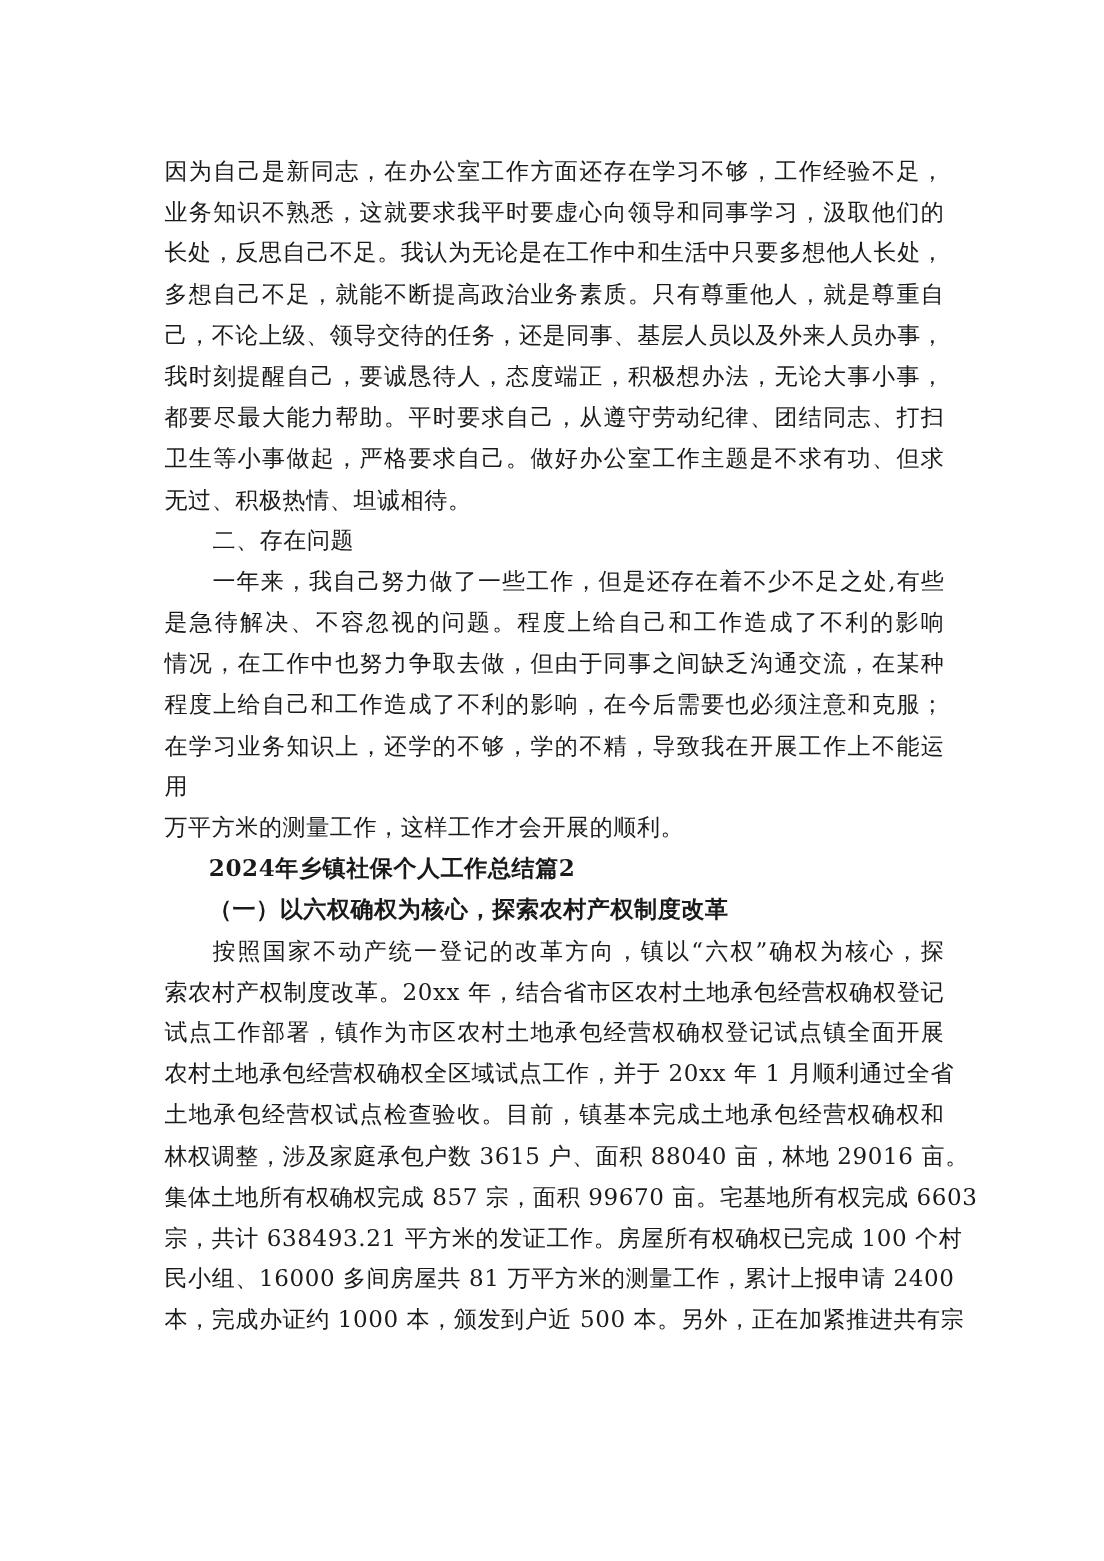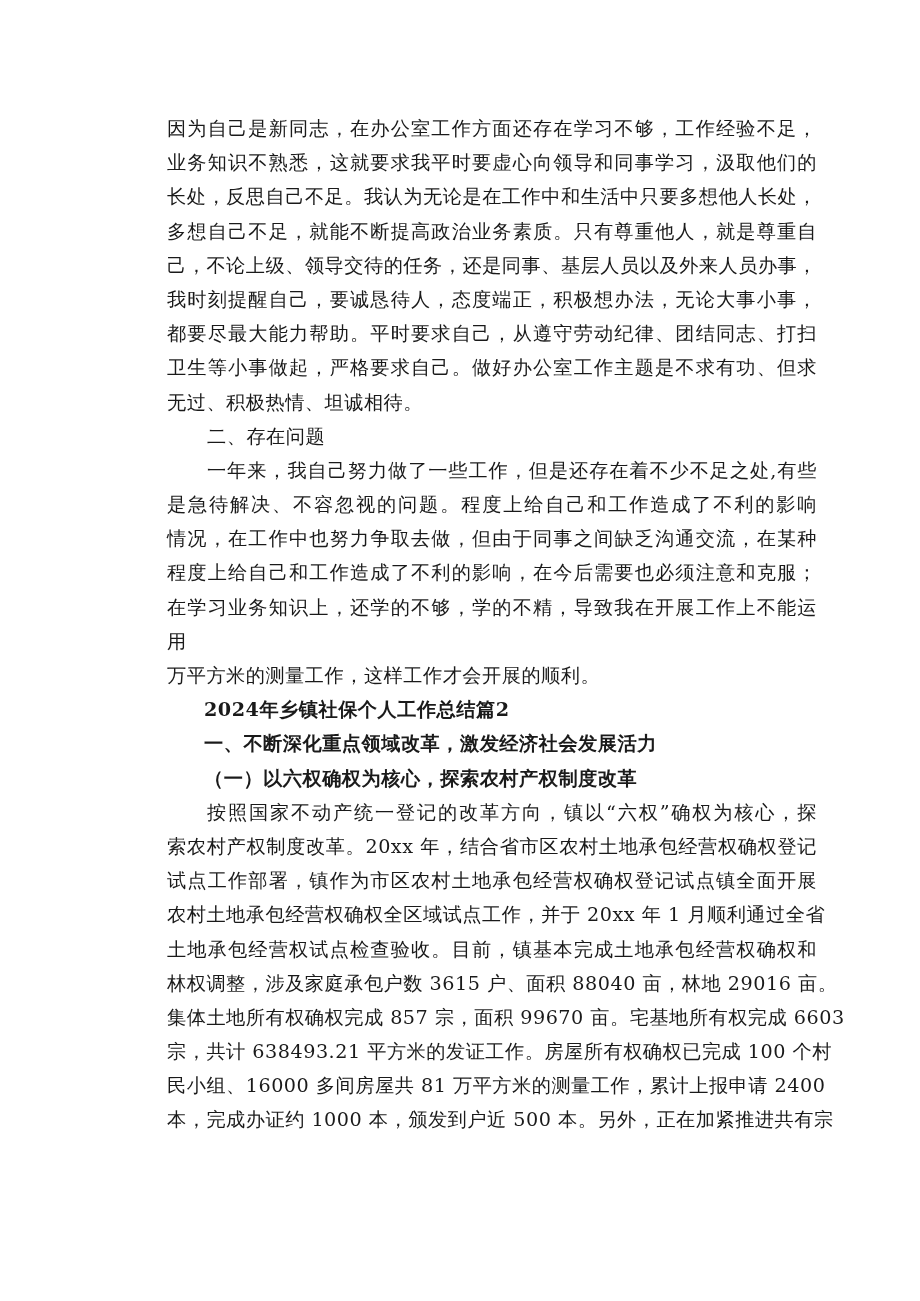--- a/index.html
+++ b/index.html
@@ -11,23 +11,22 @@
       width: 920px;
       height: 1301px;
       position: relative;
       overflow: hidden;
       font-family: "DejaVu Serif", "Liberation Serif", serif;
       color: #1a1a1a;
     }
     .page {
       position: absolute;
       left: 137px;
-      top: 112px;
+      top: 126px;
       width: 650px;
-      margin-left: 30px;
     }
     .line {
       display: block;
       height: 34.2px;
       line-height: 34.2px;
       font-size: 19.2px;
       white-space: nowrap;
       letter-spacing: 0.5px;
       text-align: justify;
       text-align-last: justify;
@@ -75,23 +74,20 @@
   </div>
 
   <div>
     <span class="line last">万平方米的测量工作，这样工作才会开展的顺利。</span>
   </div>
 
   <div>
     <span class="line last indent-sm">2024年乡镇社保个人工作总结篇2</span>
   </div>
 
-  <div>
-    <span class="line last indent-sm">一、不断深化重点领域改革，激发经济社会发展活力</span>
-  </div>
 
   <div>
     <span class="line last indent-sm">（一）以六权确权为核心，探索农村产权制度改革</span>
   </div>
 
   <div>
     <span class="line indent">按照国家不动产统一登记的改革方向，镇以“六权”确权为核心，探</span>
     <span class="line">索农村产权制度改革。20xx 年，结合省市区农村土地承包经营权确权登记</span>
     <span class="line">试点工作部署，镇作为市区农村土地承包经营权确权登记试点镇全面开展</span>
     <span class="line">农村土地承包经营权确权全区域试点工作，并于 20xx 年 1 月顺利通过全省</span>

